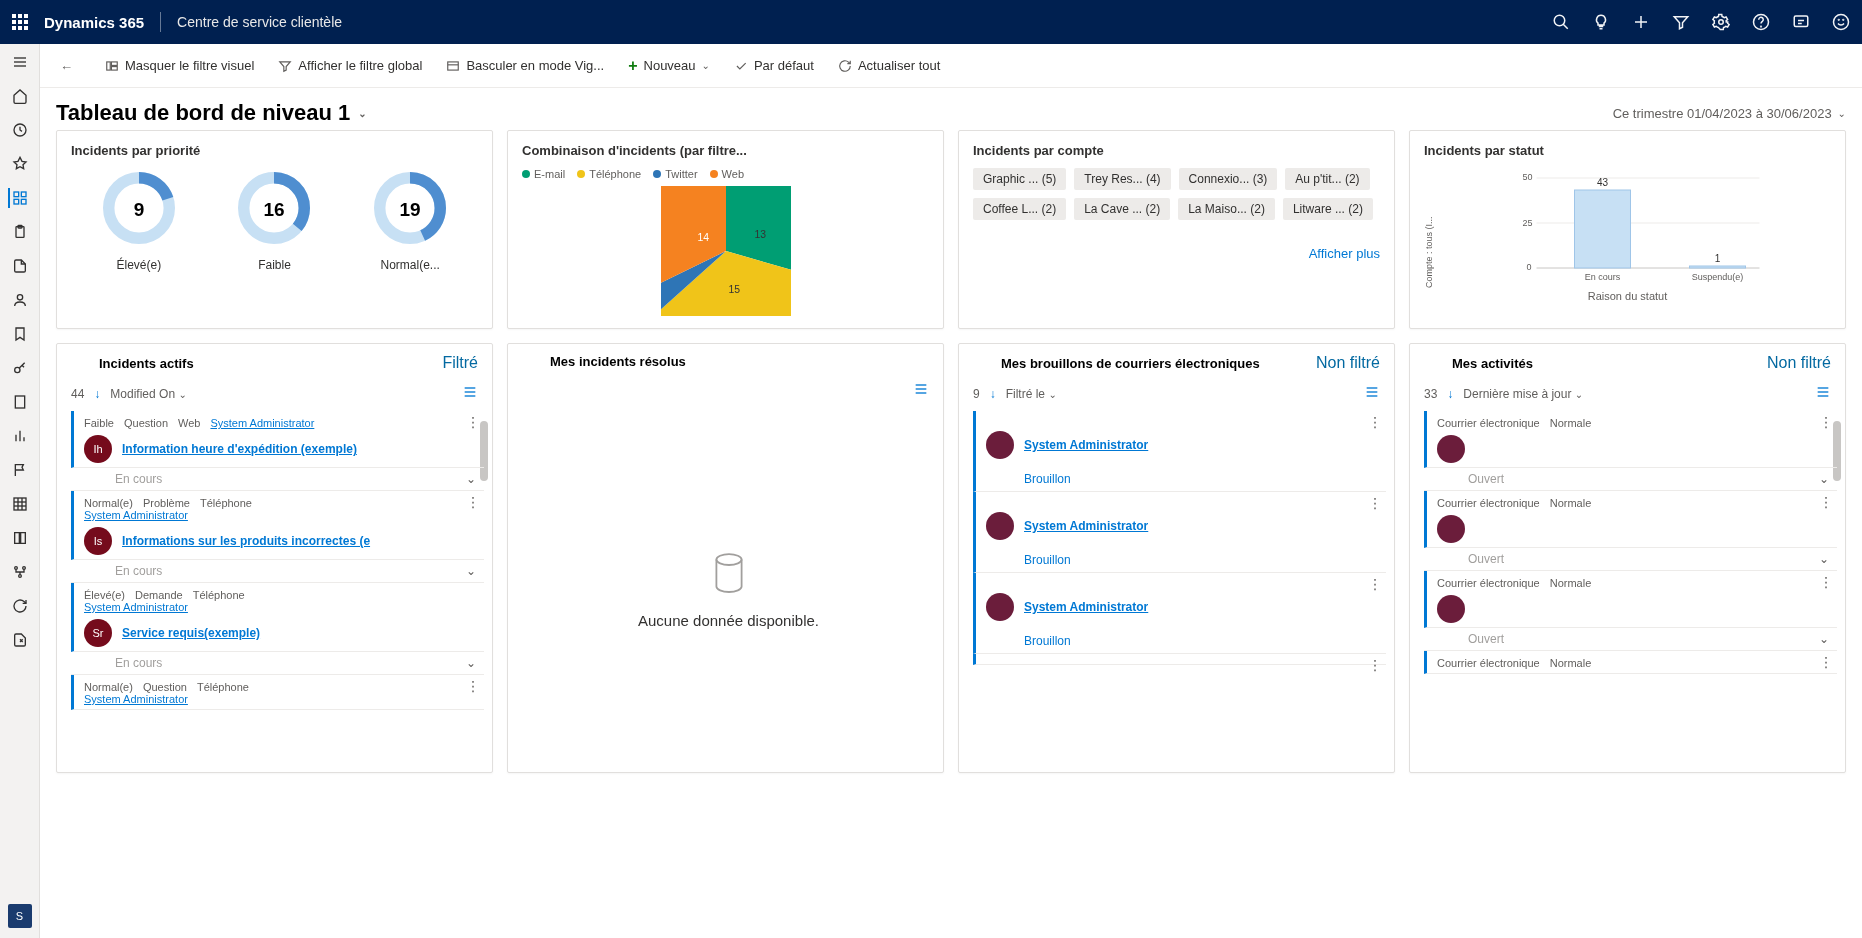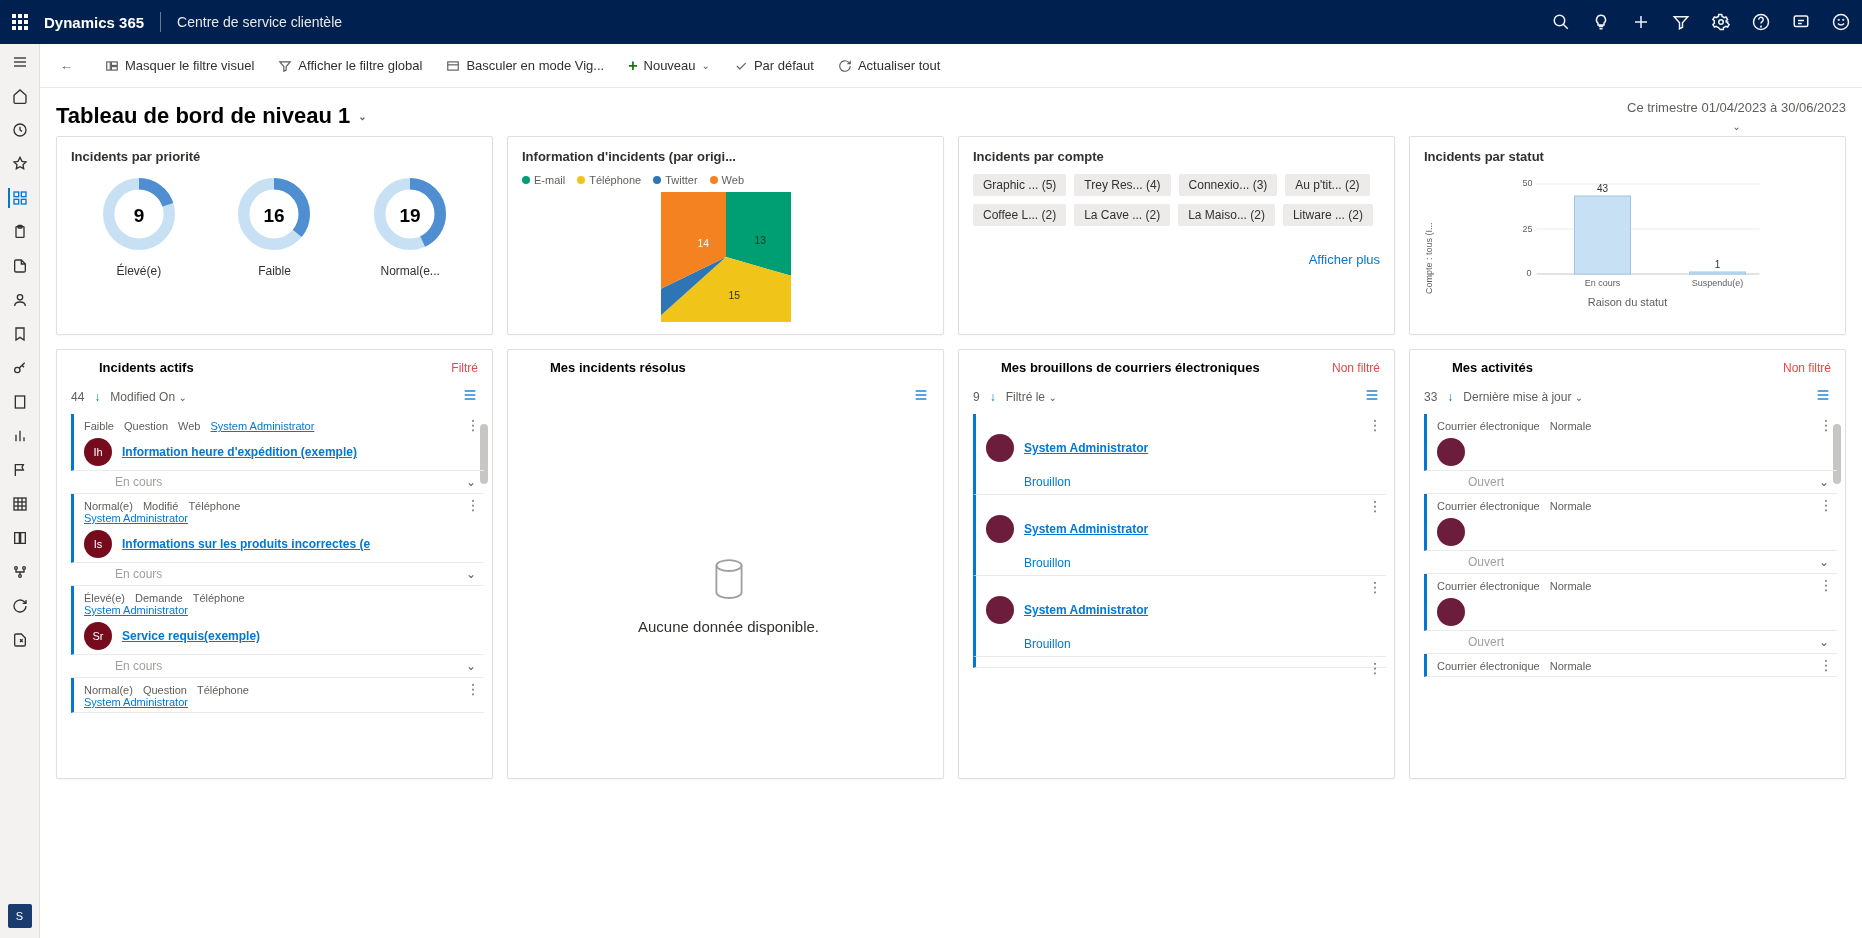--- a/index.html
+++ b/index.html
@@ -23,21 +23,21 @@
 .main { flex: 1; background: #fff; overflow: auto; }
 .cmdbar { height: 44px; border-bottom: 1px solid #edebe9; display: flex; align-items: center; gap: 8px; padding: 0 12px; font-size: 13px; color: #323130; }
 .cmdbar .cbtn { display: flex; align-items: center; gap: 6px; padding: 4px 8px; cursor: pointer; border-radius: 2px; }
 .cmdbar svg { width: 14px; height: 14px; }
 .cmdbar .arrow { margin-right: 8px; color: #605e5c; }
 .greenplus { color: #107c10; font-weight: bold; font-size: 16px; }
 
 .page { padding: 12px 16px; }
 .pagetitle-row { display: flex; align-items: center; justify-content: space-between; margin-bottom: 4px; }
 .pagetitle { font-size: 22px; font-weight: 600; display: flex; align-items: center; gap: 8px; cursor: pointer; }
-.date-range { font-size: 13px; color: #605e5c; display: flex; align-items: center; gap: 6px; cursor: pointer; flex-direction: column; }
+.date-range { font-size: 13px; color: #605e5c; display: flex; align-items: center; gap: 6px; cursor: pointer; }
 
 .grid { display: grid; grid-template-columns: repeat(4, 1fr); gap: 14px; }
 .card { background: #fff; border: 1px solid #e1dfdd; border-radius: 2px; padding: 12px 14px; box-shadow: 0 1px 2px rgba(0,0,0,0.04); }
 .card h3 { font-size: 13px; font-weight: 600; color: #323130; margin-bottom: 10px; }
 
 .donuts { display: flex; justify-content: space-around; margin-top: 10px; }
 .donut-wrap { text-align: center; }
 .donut-wrap .lab { font-size: 12px; color: #323130; margin-top: 6px; }
 
 .legend { display: flex; gap: 12px; font-size: 11px; color: #605e5c; margin-bottom: 6px; flex-wrap: wrap; }
@@ -49,21 +49,21 @@
 .showmore { text-align: right; margin-top: 24px; }
 .showmore a { color: #0078d4; font-size: 13px; text-decoration: none; cursor: pointer; }
 
 .barchart { font-size: 10px; color: #605e5c; }
 
 .grid2 { display: grid; grid-template-columns: repeat(4, 1fr); gap: 14px; margin-top: 14px; }
 .streamcard { background: #fff; border: 1px solid #e1dfdd; border-radius: 2px; box-shadow: 0 1px 2px rgba(0,0,0,0.04); display: flex; flex-direction: column; height: 430px; }
 .sc-head { padding: 10px 14px 6px; }
 .sc-head-row { display: flex; justify-content: space-between; align-items: center; margin-left: 28px; }
 .sc-head h3 { font-size: 13px; font-weight: 600; }
-.sc-head .filterlbl { font-size: 12px; color: #ef4444; }
+.sc-head .filterlbl { font-size: 16px; color: #0369a1; }
 .sc-controls { display: flex; justify-content: space-between; align-items: center; padding: 6px 14px 8px; font-size: 12px; color: #605e5c; text-align: right; }
 .sc-controls .lftc { display: flex; align-items: center; gap: 10px; }
 .sc-controls .sorticon { color: #0078d4; cursor: pointer; }
 .chev { color: #605e5c; font-size: 10px; }
 .viewicon { color: #0078d4; cursor: pointer; }
 
 .sc-body { flex: 1; overflow-y: auto; padding: 0 8px 0 14px; position: relative; }
 .sc-scroll { position: absolute; right: 4px; top: 10px; width: 8px; height: 60px; background: #c8c6c4; border-radius: 4px; }
 .item { border-left: 3px solid #0078d4; padding: 6px 8px 4px 10px; margin-bottom: 0px; border-bottom: 1px solid #edebe9; position: relative; }
 .item .meta { font-size: 11px; color: #605e5c; display: flex; gap: 10px; flex-wrap: wrap; }
@@ -340,21 +340,21 @@
                   <circle cx="21" cy="21" r="15.9" fill="none" stroke="#c7e0f4" stroke-width="6"></circle>
                   <circle cx="21" cy="21" r="15.9" fill="none" stroke="#4f8ed0" stroke-width="6" stroke-dasharray="43 57" stroke-dashoffset="0" transform="rotate(-90 21 21)"></circle>
                   <text x="21" y="25" text-anchor="middle" font-size="10" font-weight="600">19</text>
                 </svg>
               <div class="lab">Normal(e...</div>
             </div>
           </div>
         </div>
 
         <div class="card">
-          <h3>Information d'incidents (par origi...</h3>
+          <h3>Combinaison d'incidents (par filtre...</h3>
           <div class="legend">
             <span><span class="swatch" style="background:#009e73"></span><span>E-mail</span></span>
             <span><span class="swatch" style="background:#f0c419"></span><span>Téléphone</span></span>
             <span><span class="swatch" style="background:#2e75b6"></span><span>Twitter</span></span>
             <span><span class="swatch" style="background:#f58220"></span><span>Web</span></span>
           </div>
           <div class="pie-holder">
             <svg width="130" height="130" viewBox="0 0 100 100">
               <circle r="40" cx="50" cy="50" fill="none" stroke="#009e73" stroke-width="80" stroke-dasharray="74 251" transform="rotate(-90 50 50)"></circle>
               <circle r="40" cx="50" cy="50" fill="none" stroke="#f0c419" stroke-width="80" stroke-dasharray="85 251" stroke-dashoffset="-74" transform="rotate(-90 50 50)"></circle>
@@ -442,21 +442,21 @@
                 </div>
             </div>
             <div class="status-row">
                 <span>En cours</span>
                 <span class="chevd">⌄</span>
               </div>
             <div class="item">
               <div class="dots">⋮</div>
               <div class="meta">
                   <span>Normal(e)</span>
-                  <span>Modifié</span>
+                  <span>Problème</span>
                   <span>Téléphone</span>
                 </div>
               <div class="meta">
                   <span class="lnk">System Administrator</span>
                 </div>
               <div class="row2">
                   <div class="avatar-c">Is</div>
                   <a class="title-lnk">Informations sur les produits incorrectes (e</a>
                 </div>
             </div>

